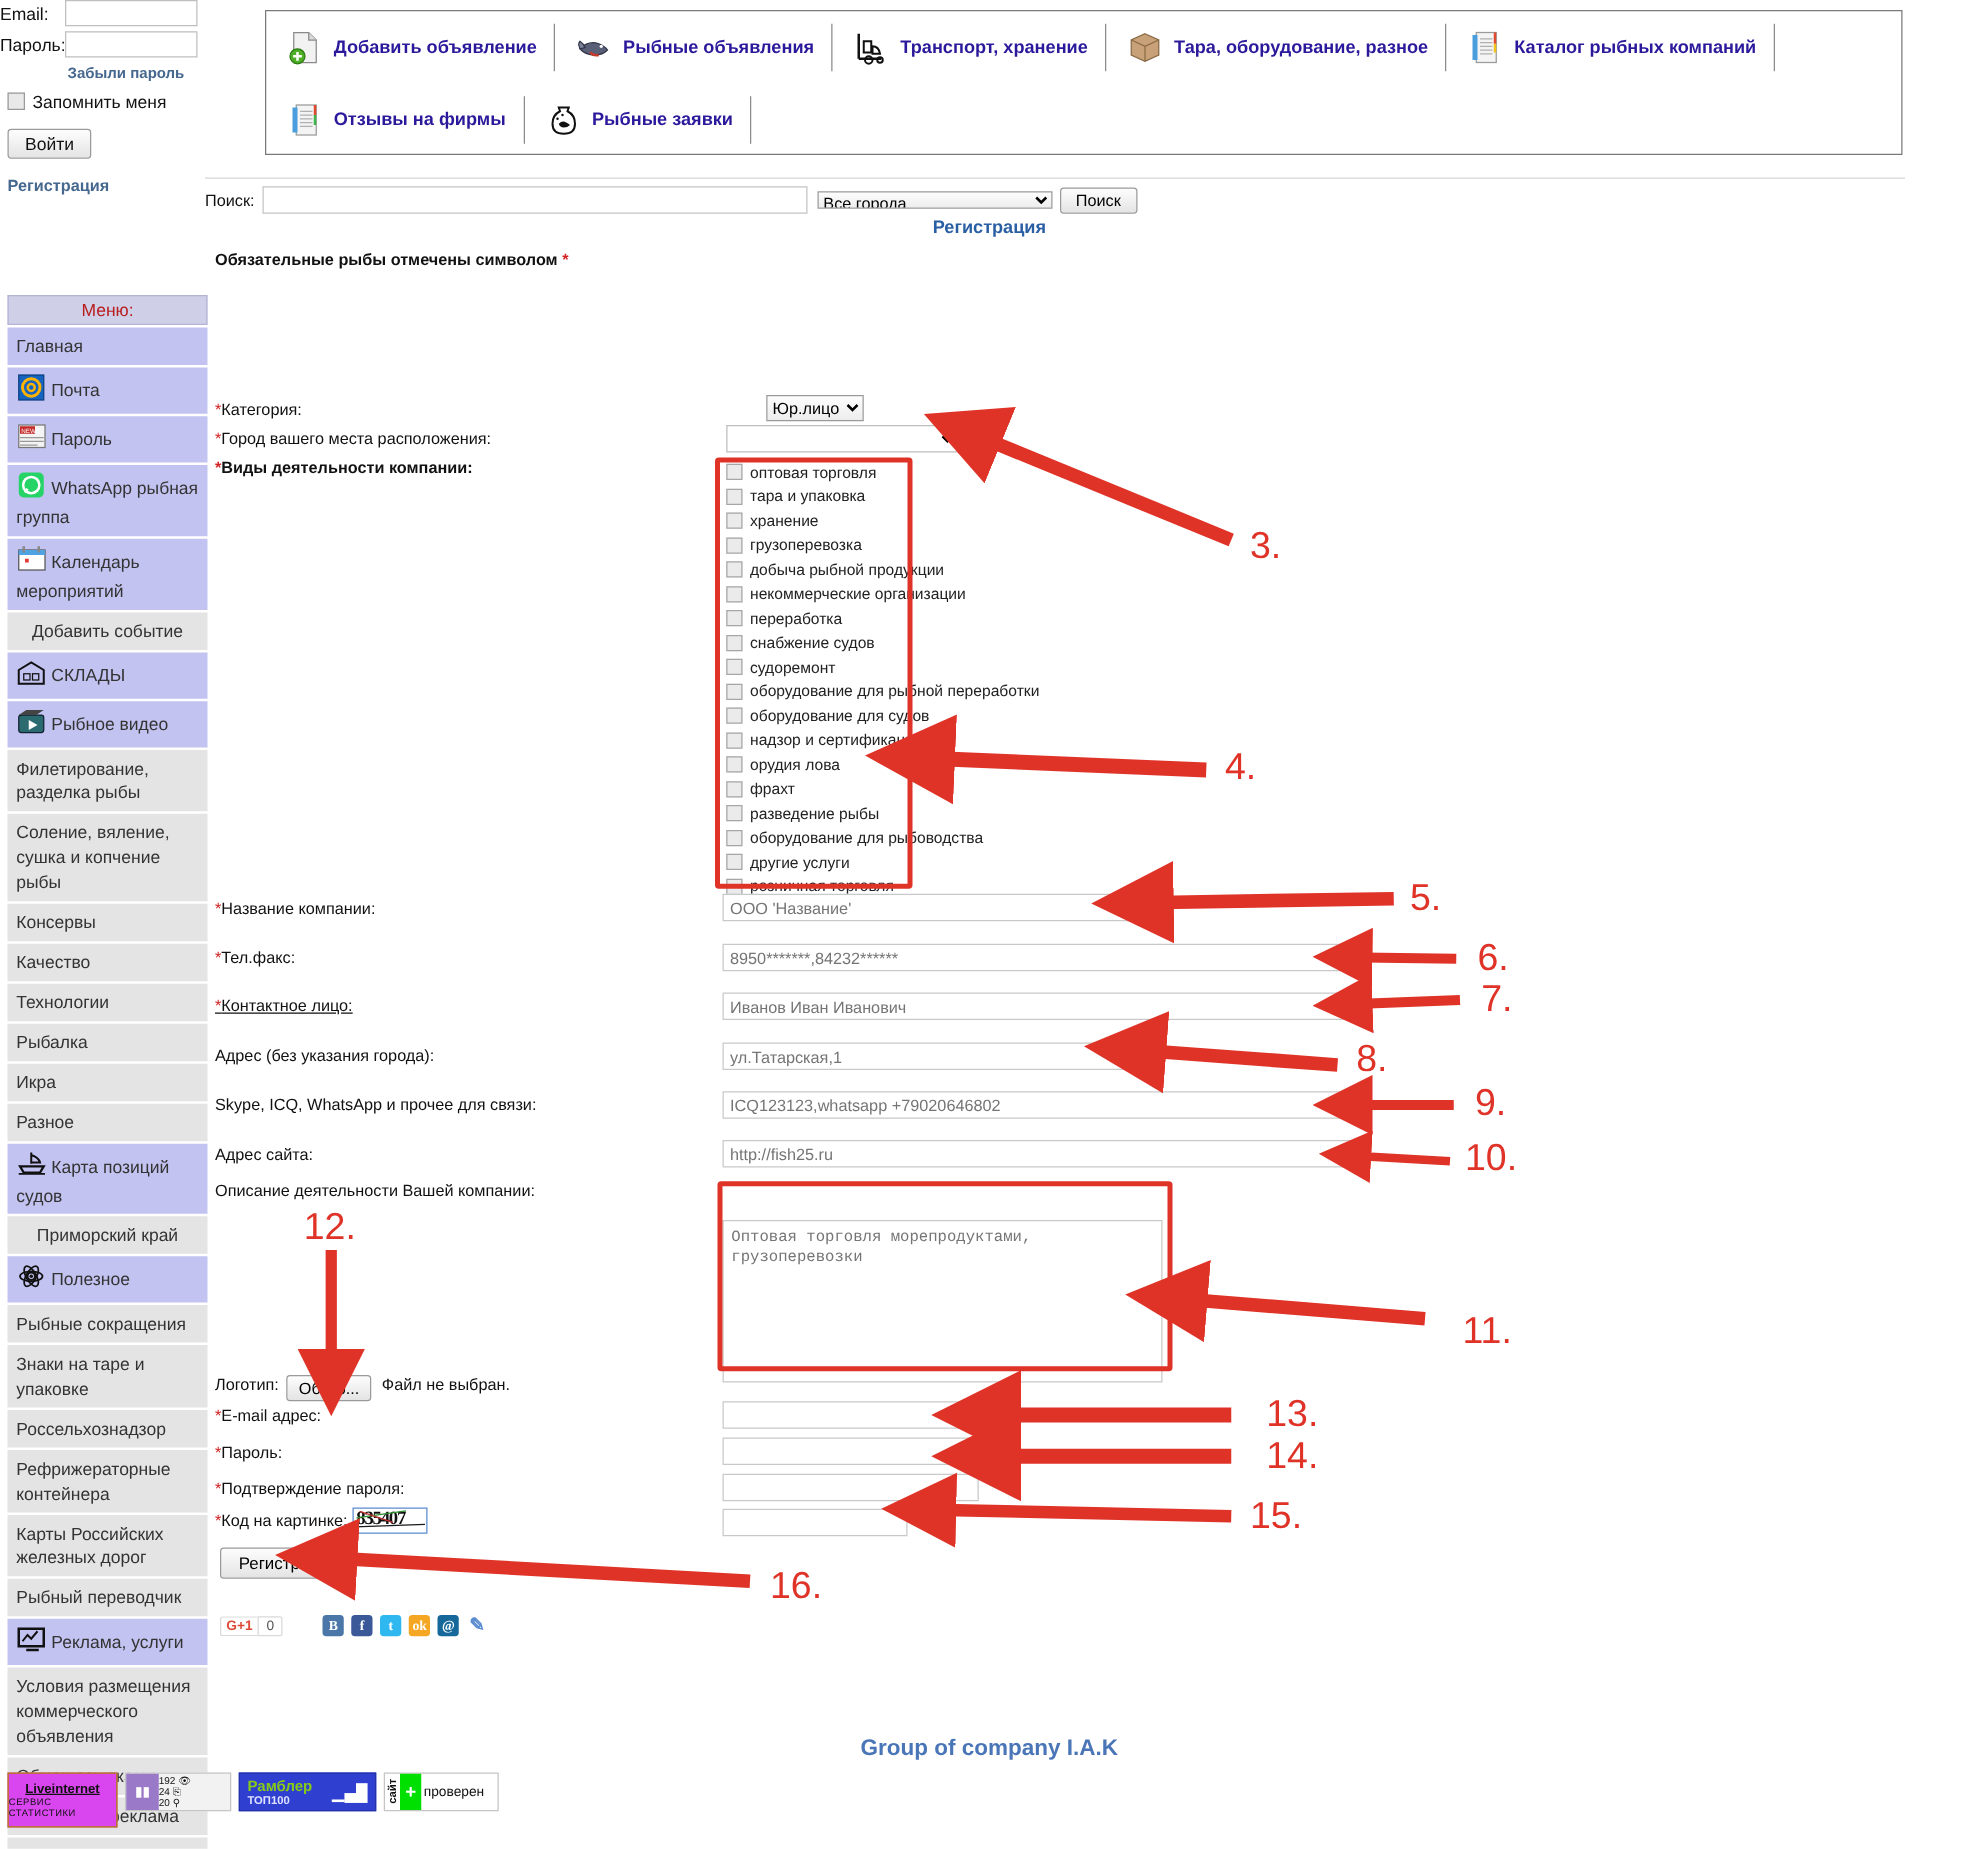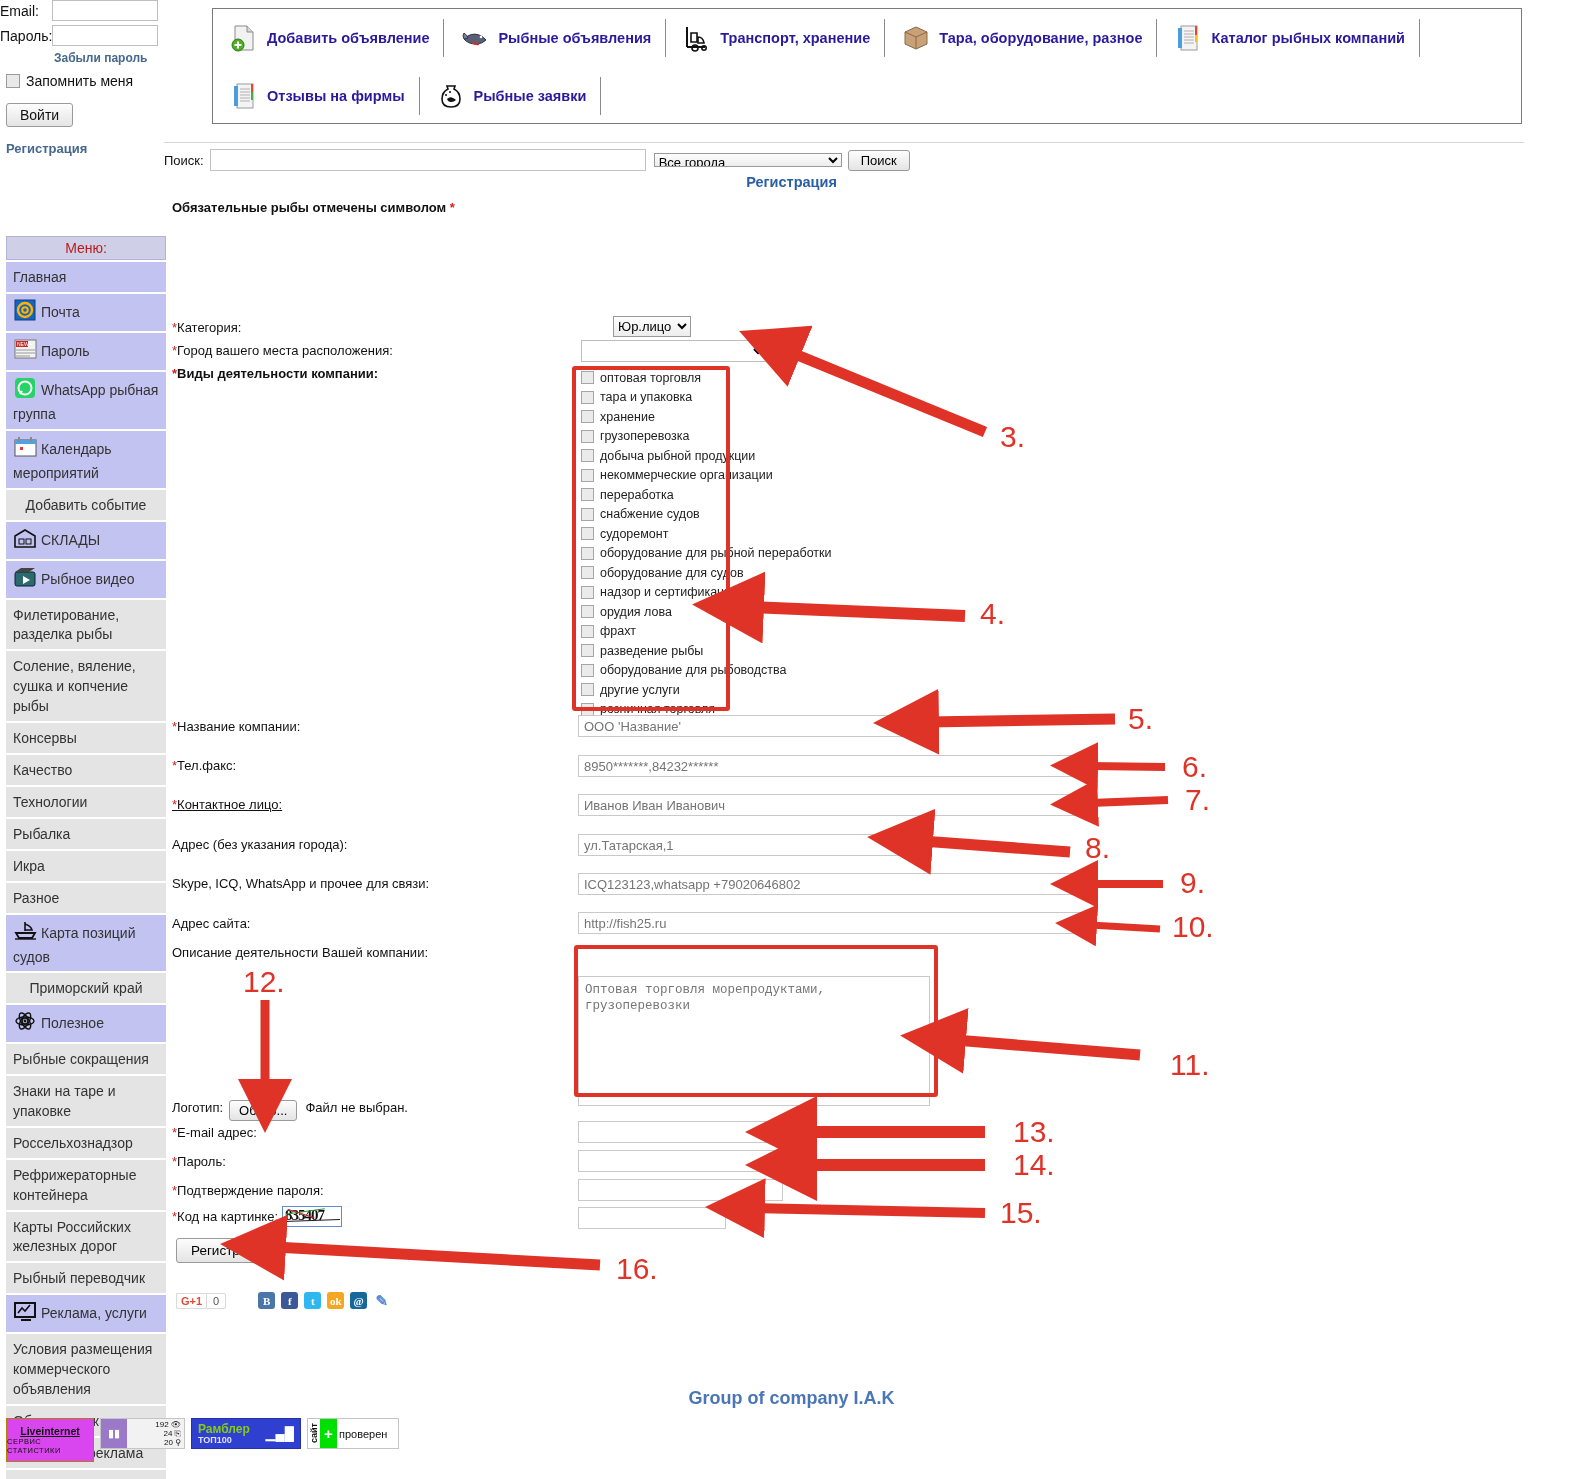--- a/index.html
+++ b/index.html
@@ -139,21 +139,21 @@
   
   #footer-title{position:absolute;left:0;top:1388px;width:1583px;text-align:center;color:#4a76b8;font-weight:bold;font-size:18px;}
   #counters{position:absolute;left:6px;top:1418px;display:flex;align-items:flex-start;}
   .counter{margin-right:6px;}
   #li-counter{width:88px;height:44px;background:#d946ef;border:1px solid #b37e00;box-sizing:border-box;
     display:flex;flex-direction:column;justify-content:center;align-items:center;}
   #li-counter .t1{font-size:10.5px;font-weight:bold;color:#111;text-decoration:underline;font-family:"Liberation Sans",sans-serif;}
   #li-counter .t2{font-size:7.5px;letter-spacing:.5px;color:#111;}
   #mail-counter{width:85px;height:31px;background:#f2f2f2;border:1px solid #c5c5c5;box-sizing:border-box;display:flex;align-items:center;}
   #mail-counter .lt{width:26px;height:29px;background:#9b79c9;display:flex;align-items:center;justify-content:center;color:#fff;font-size:11px;}
-  #mail-counter .nums{flex:1;font-size:8px;text-align:right;padding-right:3px;line-height:9px;color:#111;}
+  #mail-counter .nums{flex:1;font-size:8px;padding-right:3px;line-height:9px;color:#111;}
   #rambler-counter{width:110px;height:31px;background:#2f3fd0;border:1px solid #2431a8;box-sizing:border-box;
     display:flex;align-items:center;justify-content:space-between;padding:0 6px;}
   #rambler-counter .rt{color:#84cc16;font-weight:bold;font-size:12px;line-height:12px;}
   #rambler-counter .rs{color:#dfe2ff;font-weight:bold;font-size:9px;}
   #site-counter{width:92px;height:31px;background:#fff;border:1px solid #c5c5c5;box-sizing:border-box;display:flex;align-items:center;}
   #site-counter .sv{writing-mode:vertical-rl;transform:rotate(180deg);font-size:9px;font-weight:bold;padding:0 1px;}
   #site-counter .plus{width:17px;height:29px;background:#00e000;color:#fff;font-weight:bold;font-size:15px;display:flex;align-items:center;justify-content:center;}
   #site-counter .sl{font-size:11px;padding-left:2px;}
 
   

